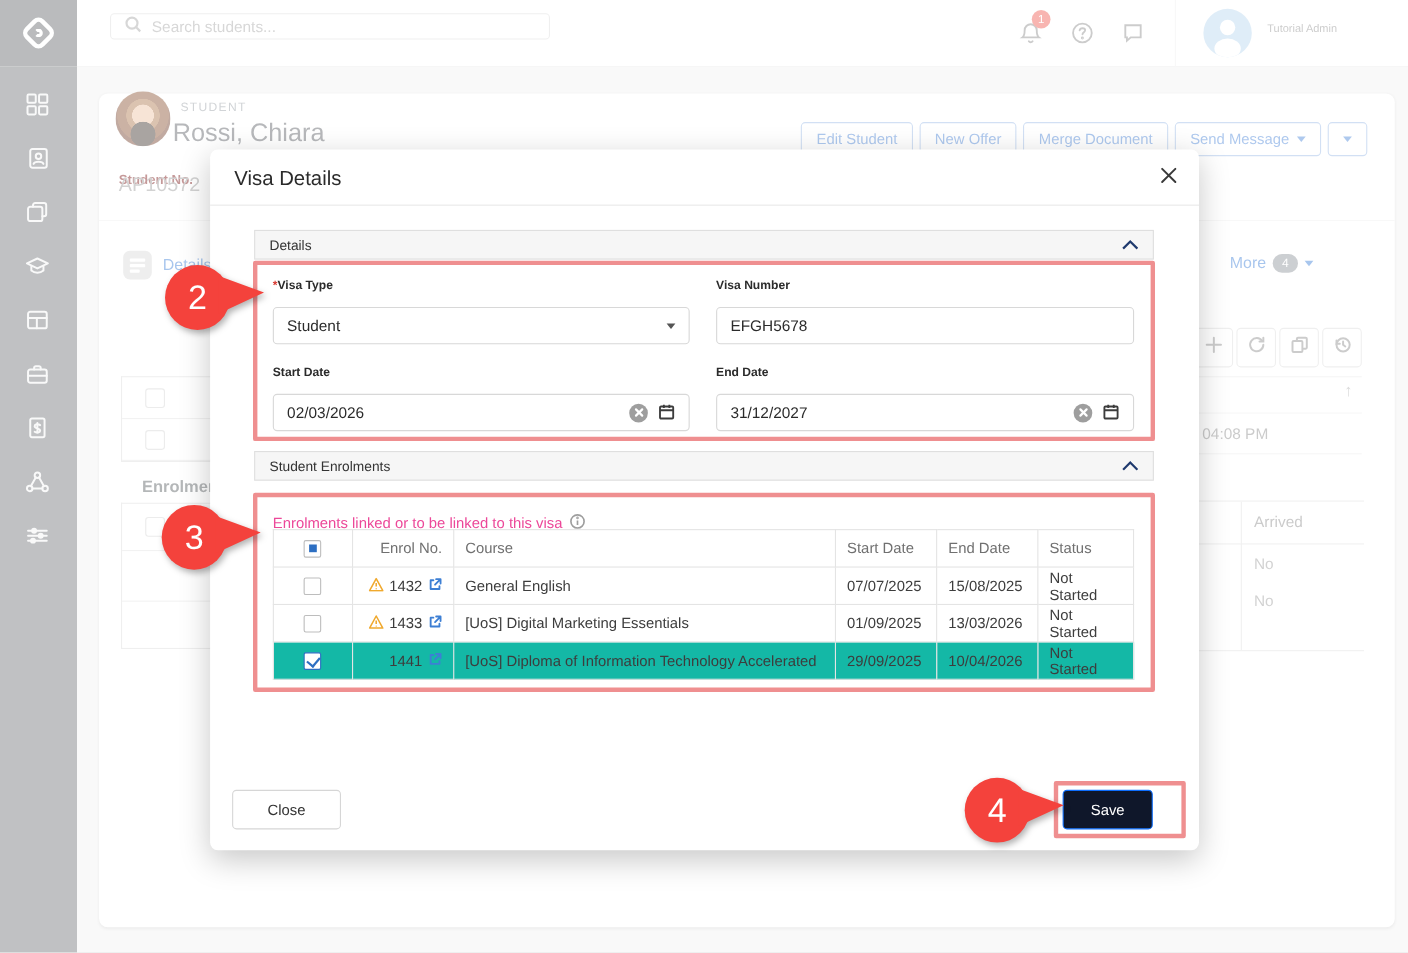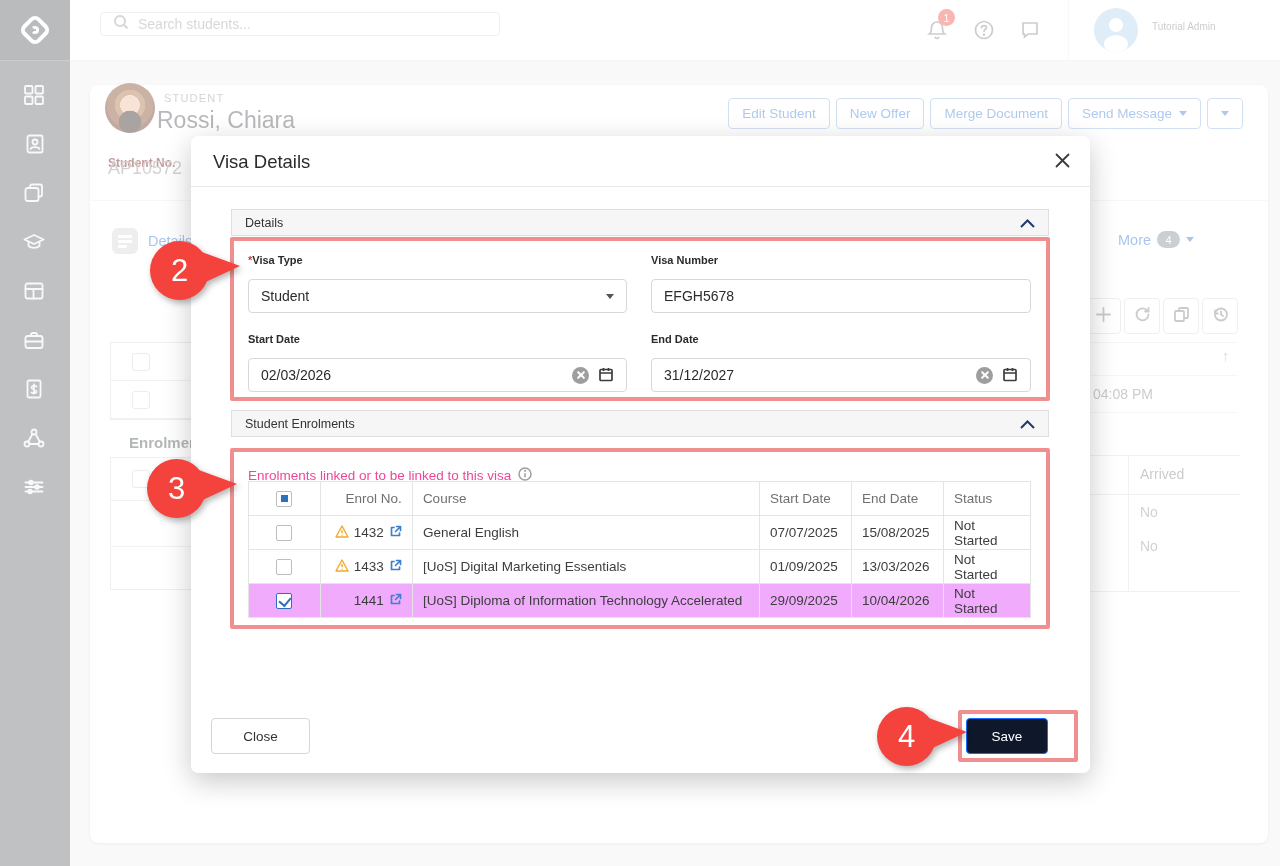--- a/index.html
+++ b/index.html
@@ -36,21 +36,21 @@
   .tb-username { position:absolute; left:1082px; top:21px; font-size:10px; color:#8f8f8f; }
 
   .main-card { position:absolute; left:90px; top:85px; width:1178px; height:758px; background:#fff; border-radius:8px; box-shadow:0 1px 3px rgba(0,0,0,.12); }
   .stu-photo { position:absolute; left:15px; top:-2px; width:50px; height:50px; border-radius:50%;
     background:
       radial-gradient(circle at 50% 78%, #40362f 0 24%, transparent 25%),
       radial-gradient(circle at 50% 44%, #edc3a4 0 26%, #b07a51 27% 40%, #8d5636 41% 62%, #774430 63%);
   }
   .stu-label { position:absolute; left:74px; top:7px; font-size:11px; letter-spacing:1.2px; color:#9aa0a6; }
   .stu-name { position:absolute; left:67px; top:22px; font-size:23px; color:#5f6368; }
-  .hdr-actions { position:absolute; right:25px; top:13px; display:flex; gap:6px; }
+  .hdr-actions { position:absolute; right:25px; top:26px; display:flex; gap:6px; }
   .btn-outline { height:31px; border:1px solid #9cbbe7; border-radius:4px; color:#4d87d9; background:#fff; font-size:13.5px; padding:0 13px; display:flex; align-items:center; gap:7px; font-family:inherit; }
   .caret { width:0; height:0; border-left:4px solid transparent; border-right:4px solid transparent; border-top:5px solid currentColor; }
   .stu-no-label { position:absolute; left:18px; top:71px; font-size:12px; font-weight:bold; color:#7f1d1d; }
   .stu-no-value { position:absolute; left:18px; top:73px; font-size:18px; color:#9b9b9b; }
   .hdr-rule { position:absolute; left:0; top:115px; width:1178px; height:1px; background:#f0f0f0; }
   .tab-details { position:absolute; left:22px; top:143px; display:flex; align-items:center; gap:10px; }
   .tab-icon { width:26px; height:26px; border-radius:6px; background:#dadada; position:relative; }
   .tab-icon i { position:absolute; left:6px; height:2.5px; background:#fff; border-radius:1px; }
   .tab-icon i:nth-child(1){ top:7px; width:14px; }
   .tab-icon i:nth-child(2){ top:12px; width:14px; }
@@ -117,21 +117,21 @@
   table.enrol { position:absolute; left:57px; top:345px; width:783px; border-collapse:collapse; font-size:13.5px; }
   table.enrol th, table.enrol td { border:1px solid #e4e4e4; height:34px; padding:0 10px; }
   table.enrol th { font-weight:normal; color:#707070; text-align:left; background:#fff; }
   table.enrol td { color:#3d3d3d; background:#fff; }
   table.enrol .c-cb { width:72px; text-align:center; }
   table.enrol .c-no { width:92px; text-align:right; white-space:nowrap; }
   table.enrol .c-course { width:348px; }
   table.enrol .c-sd { width:92px; }
   table.enrol .c-ed { width:92px; }
   table.enrol .c-st { width:87px; }
-  tr.sel td { background:#f0abfc; }
+  tr.sel td { background:#14b8a6; }
   .cb { display:inline-block; width:16px; height:16px; border:1px solid #bdbdbd; border-radius:2px; background:#fff; position:relative; vertical-align:middle; }
   .cb.ind::after { content:''; position:absolute; left:3.5px; top:3.5px; width:7px; height:7px; background:#2d6fc2; }
   .cb.checked { border-color:#2d6fc2; }
   .cb.checked::after { content:''; position:absolute; left:3.5px; top:1px; width:6px; height:9px; border:solid #2d6fc2; border-width:0 2px 2px 0; transform:rotate(40deg); }
   .no-wrap { display:inline-flex; align-items:center; gap:5px; }
   .warn-ic svg { width:14px; height:13px; }
   .ext-ic svg { width:13px; height:13px; stroke:#3d7fd4; fill:none; stroke-width:1.7; stroke-linecap:round; stroke-linejoin:round; }
 
   .modal-footer-btn { position:absolute; top:582px; height:36px; border-radius:4px; font-size:13.5px; display:flex; align-items:center; justify-content:center; font-family:inherit; cursor:pointer; }
   .btn-close { left:20px; width:99px; background:#fff; border:1px solid #d6d6d6; color:#333; }

